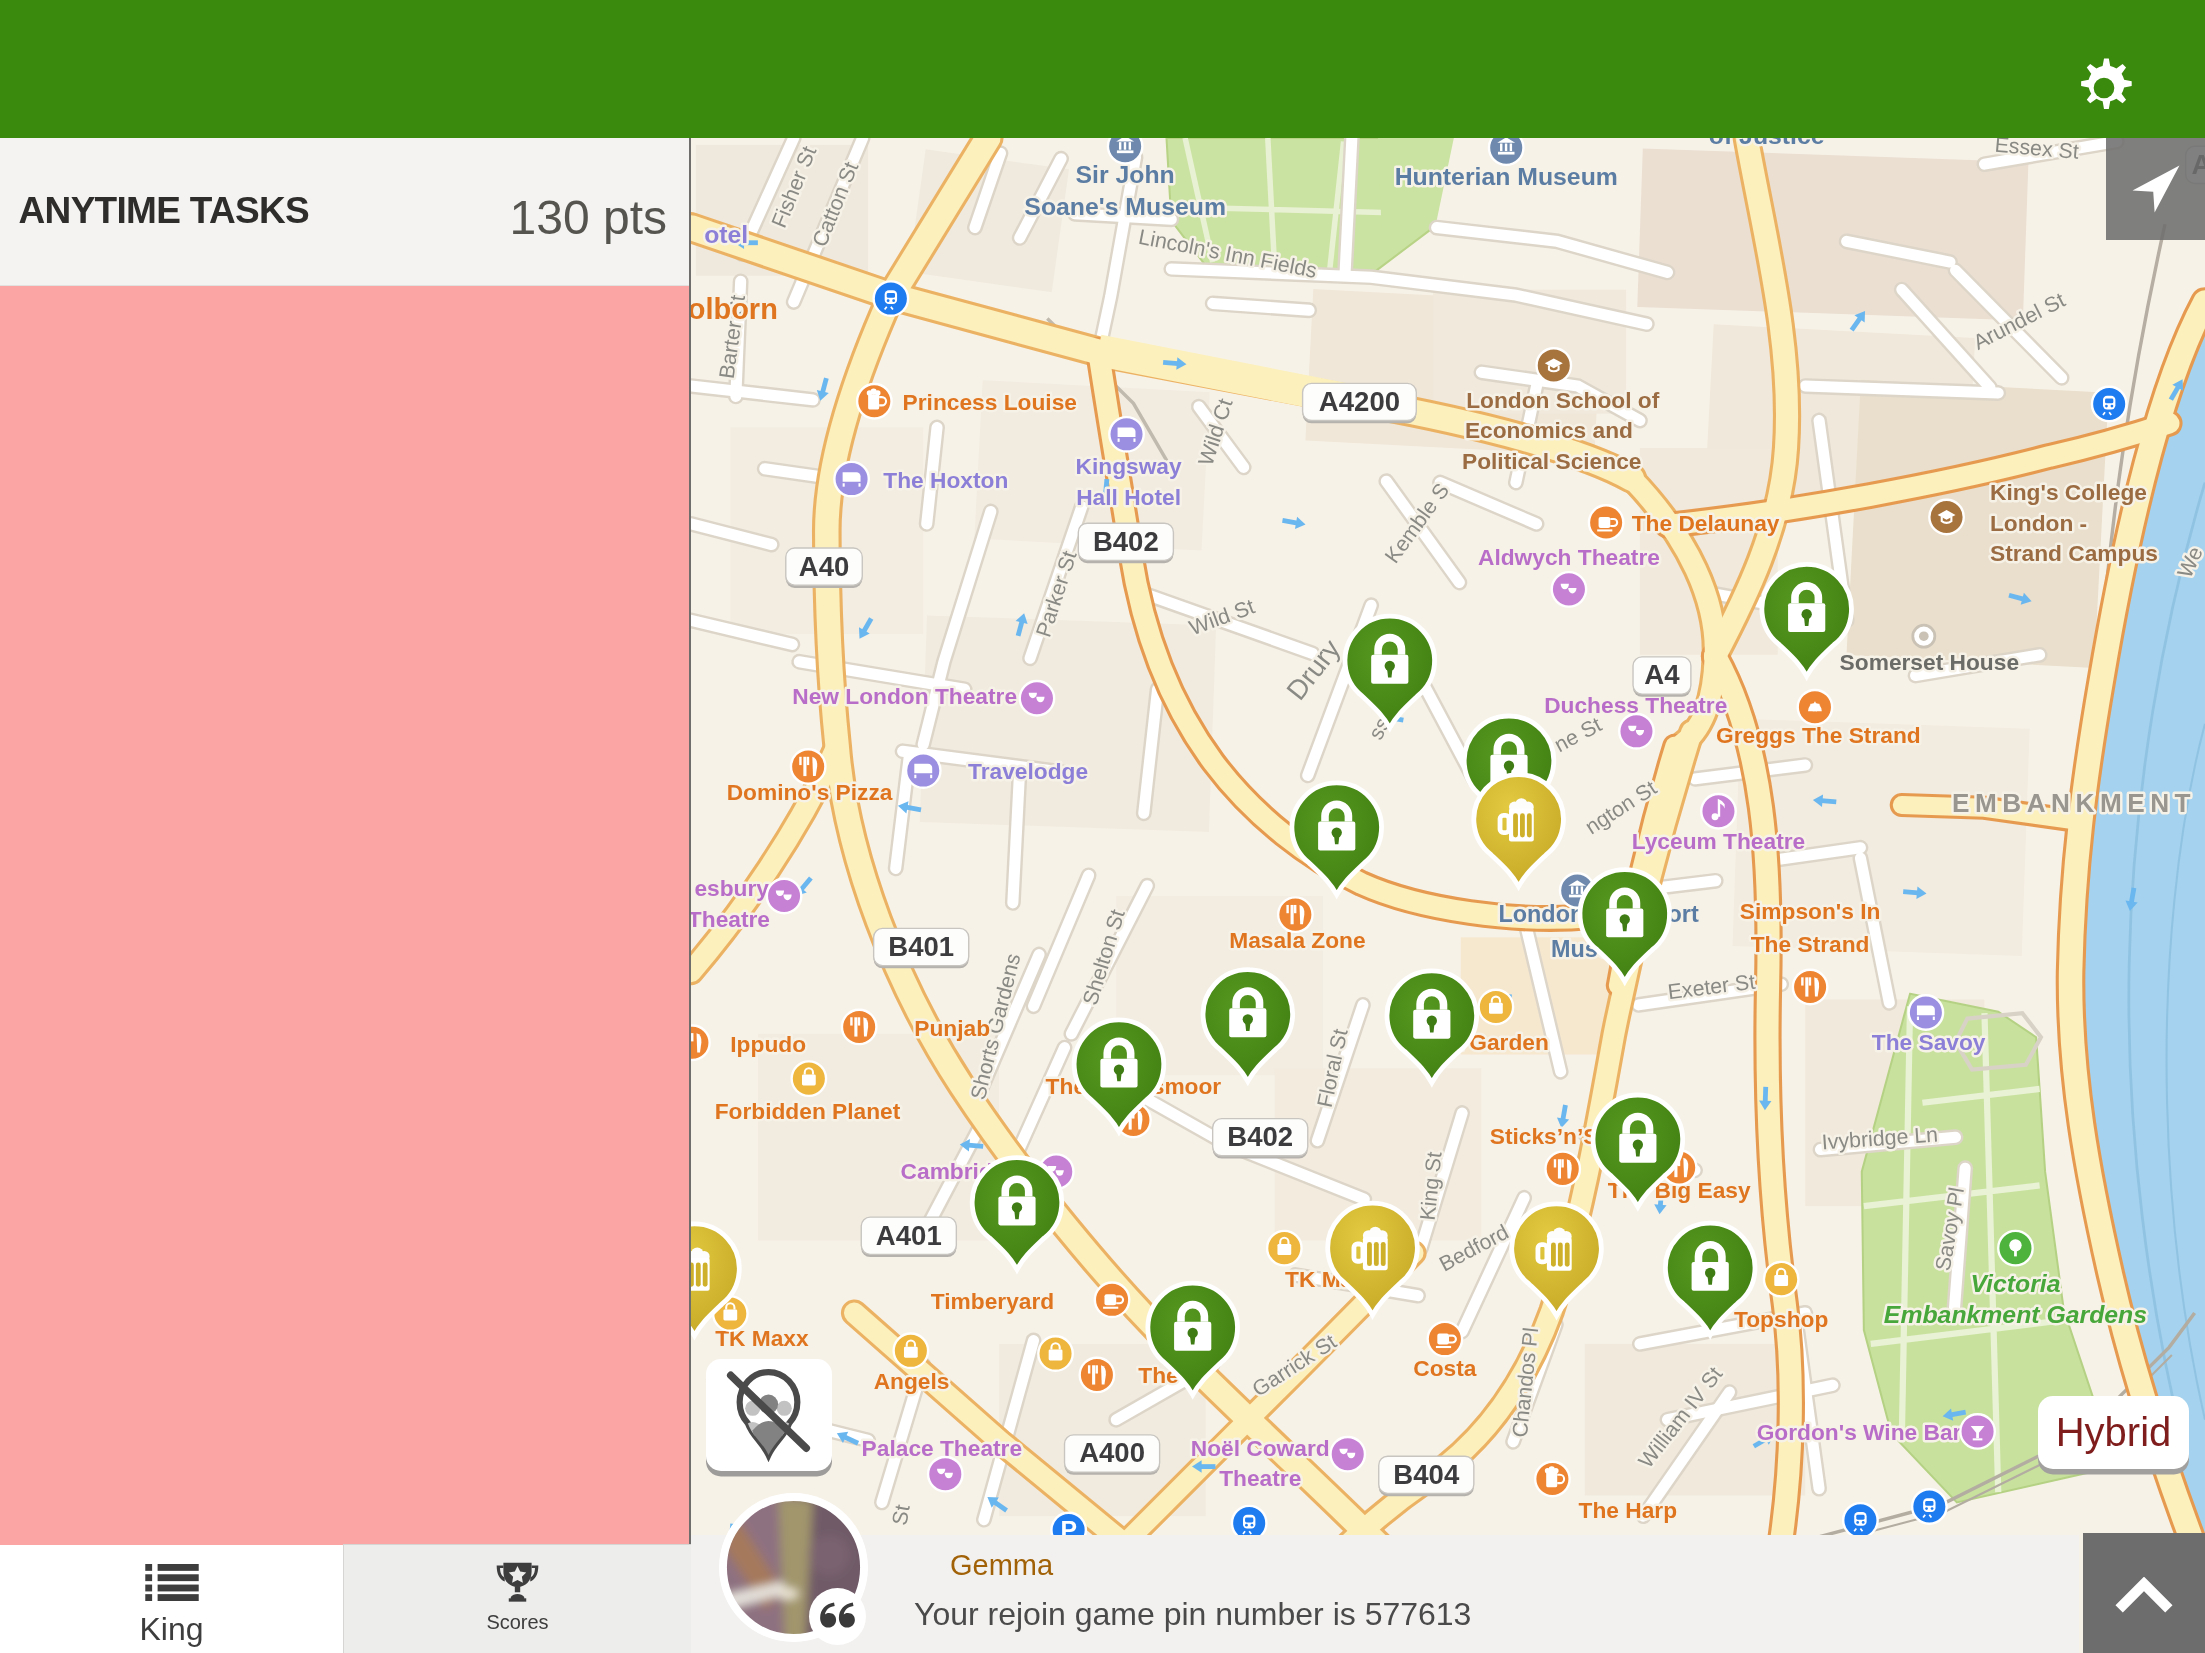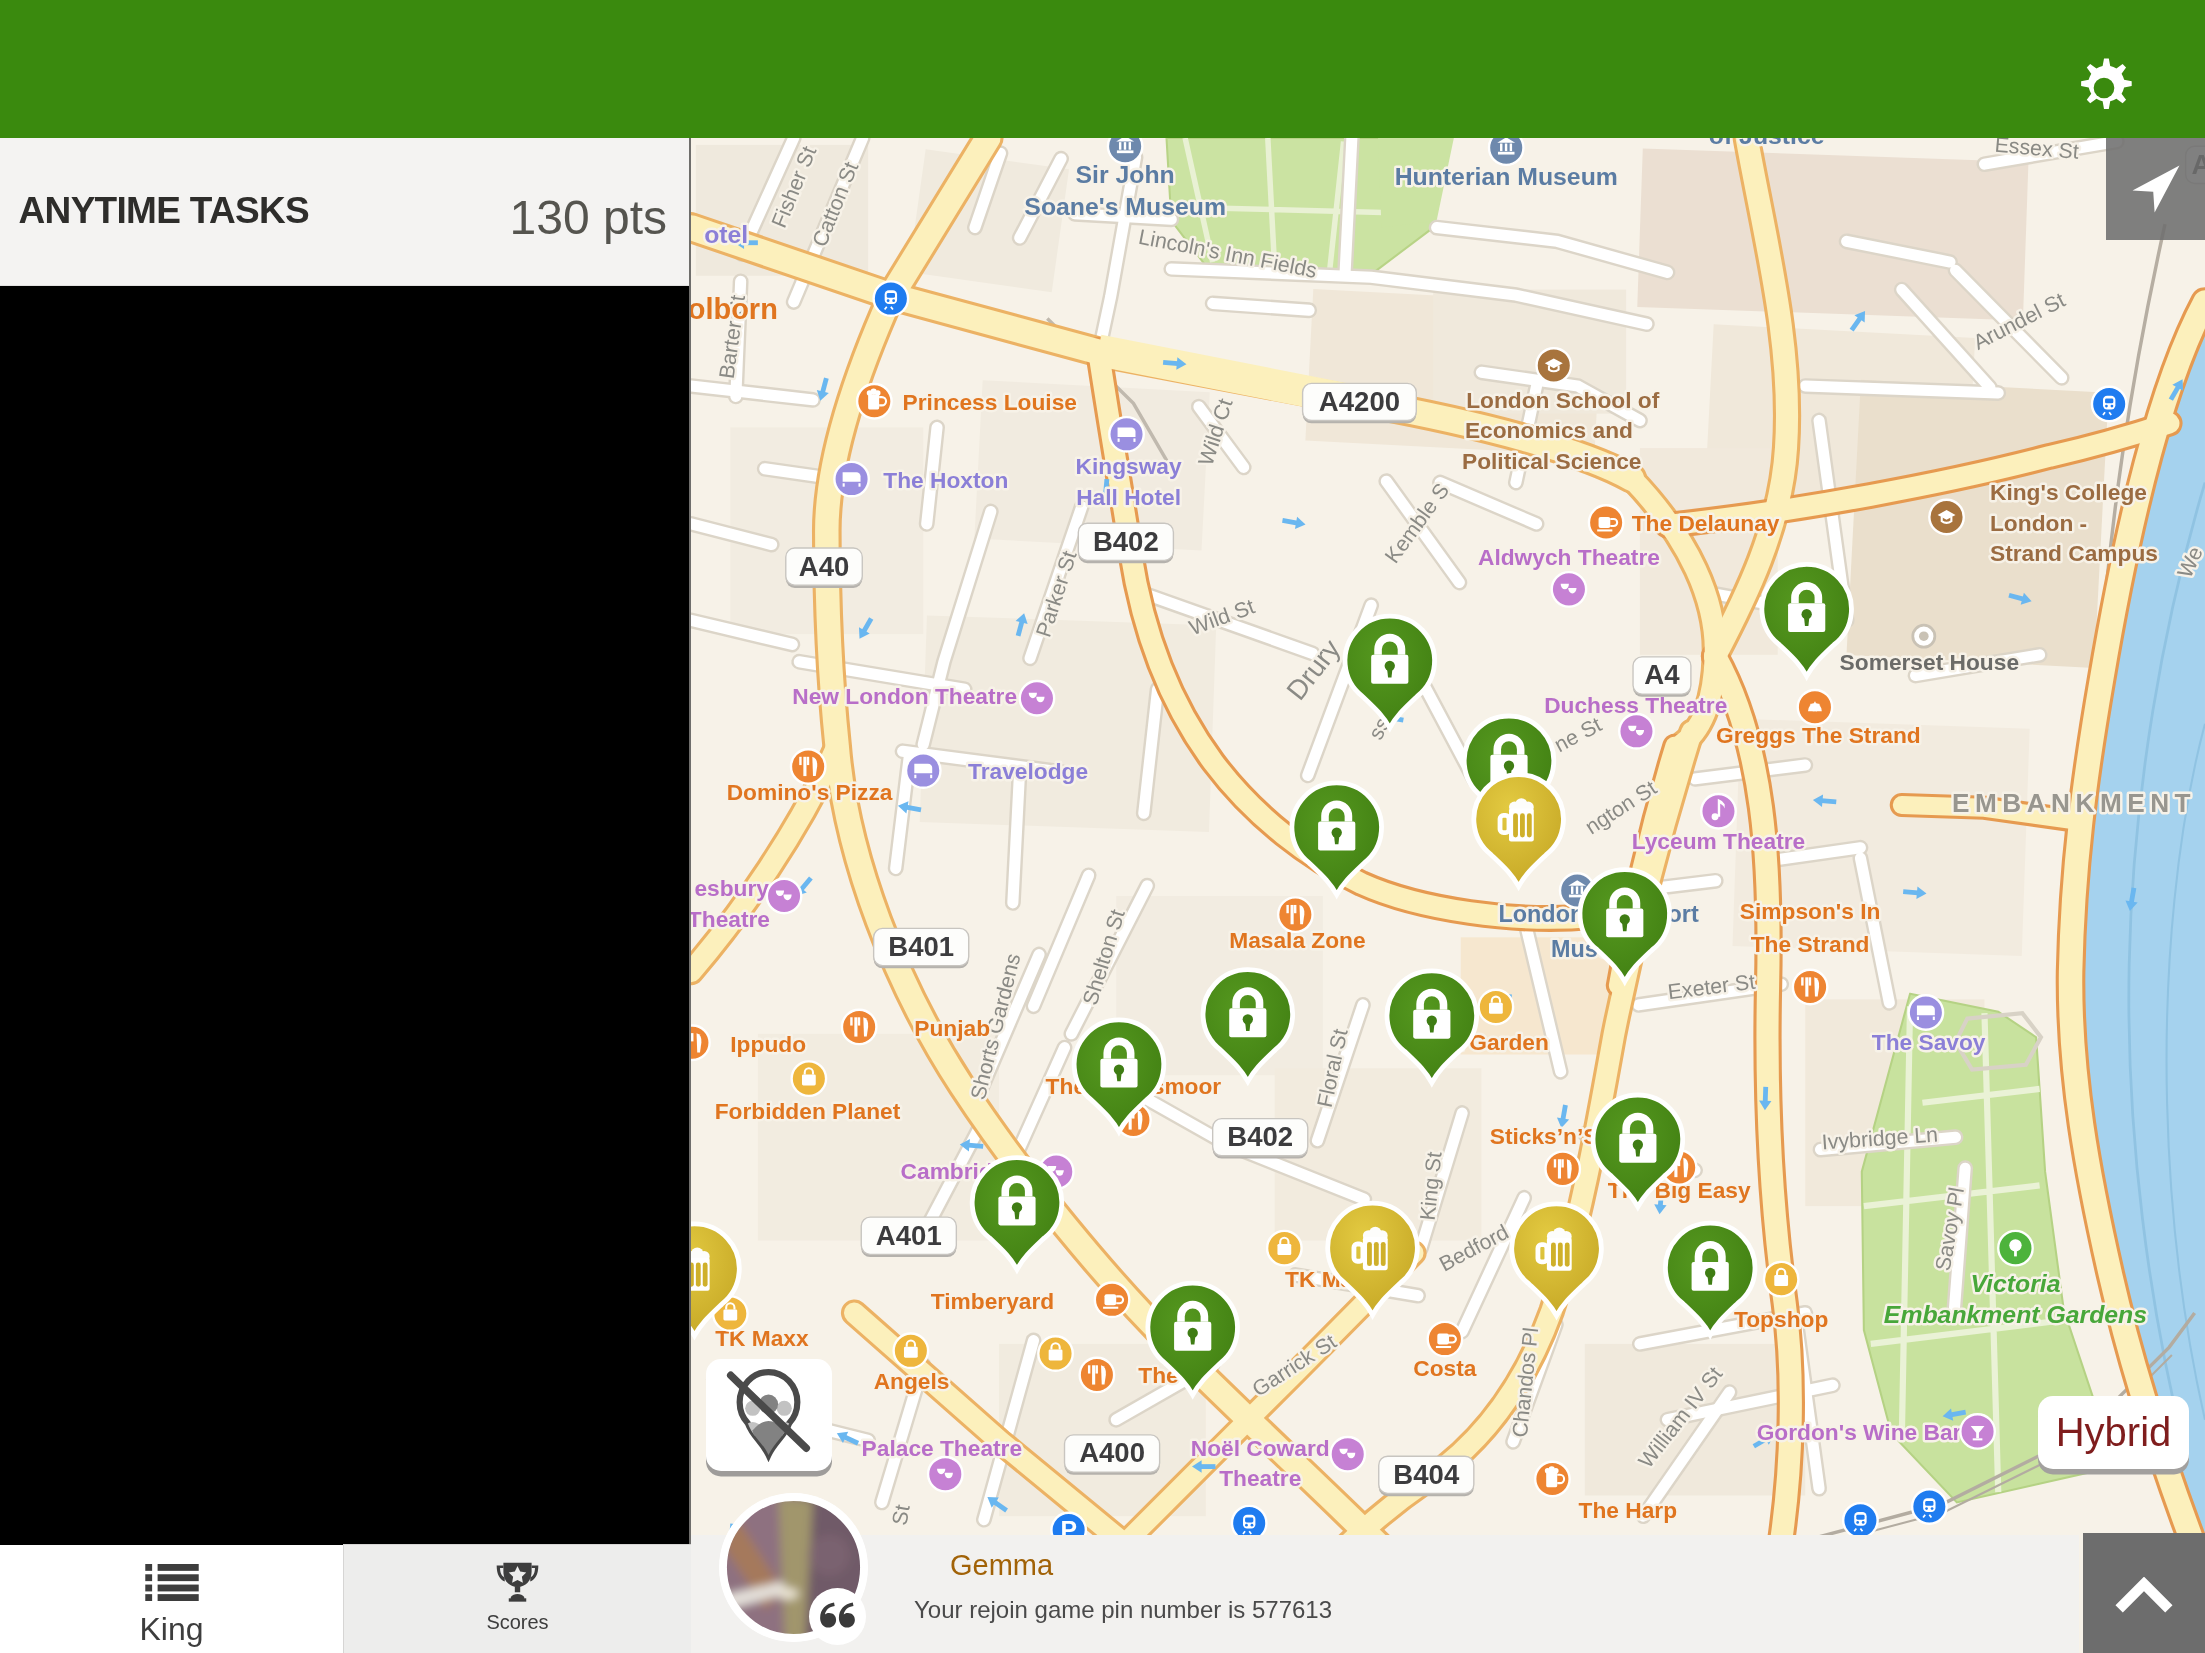--- a/index.html
+++ b/index.html
@@ -757,21 +757,21 @@
     <rect x="1020" y="1832" width="7" height="35" rx="3.5" fill="#cfb02a"></rect>
 </svg>
 
 <div class="abs" style="left:0;top:0;width:2205px;height:138px;background:#3a8a0e">
   <svg class="abs" style="left:2073px;top:57px" width="62" height="62" viewBox="0 0 90 90">
     <path fill="#ffffff" d="M45,2 l7,0 2,11 a33,33 0 0 1 9,3.7 l9,-6.5 5,5 -6.5,9 a33,33 0 0 1 3.7,9 l11,2 0,7 -11,2 a33,33 0 0 1 -3.7,9 l6.5,9 -5,5 -9,-6.5 a33,33 0 0 1 -9,3.7 l-2,11 -7,0 -2,-11 a33,33 0 0 1 -9,-3.7 l-9,6.5 -5,-5 6.5,-9 a33,33 0 0 1 -3.7,-9 l-11,-2 0,-7 11,-2 a33,33 0 0 1 3.7,-9 l-6.5,-9 5,-5 9,6.5 a33,33 0 0 1 9,-3.7 Z"></path>
     <circle cx="45" cy="45" r="15" fill="#3a8a0e"></circle>
   </svg>
 </div>
 
-<div class="abs" style="left:0;top:138px;width:689px;height:1516px;background:#000000;border-right:2.1px solid #6f6e6c">
+<div class="abs" style="left:0;top:138px;width:689px;height:1516px;background:#fca5a5;border-right:2.1px solid #6f6e6c">
   <div class="abs" style="left:0;top:0;width:689px;height:147px;background:#f4f3f2;border-bottom:1.4px solid #e2e1e0">
     <div class="abs" style="left:18.6px;top:52px;font-size:37px;font-weight:700;color:#2e2d2b;letter-spacing:-0.7px">ANYTIME TASKS</div>
     <div class="abs" style="right:22px;top:52px;font-size:48px;color:#55544f">130 pts</div>
   </div>
 
   <div class="abs" style="left:0;top:1407px;width:343px;height:109px;background:#ffffff">
     <svg class="abs" style="left:145px;top:19.3px" width="54" height="37" viewBox="0 0 78 54">
       <g fill="#3d3d3d">
         <rect x="0" y="0" width="10" height="10"></rect>
           <rect x="18" y="0" width="60" height="10"></rect>
@@ -828,21 +828,21 @@
       </g>
     </g>
     <path d="M20,18 L130,124" stroke="#4a4a4a" stroke-width="11" stroke-linecap="round"></path>
   </svg>
 </div>
 
 <div class="abs" style="left:2038px;top:1396px;width:151px;height:73px;background:#ffffff;border-radius:15px;box-shadow:0 5.5px 0 #a2a09e;text-align:center;line-height:73px;font-size:40px;color:#7f1d1d">Hybrid</div>
 
 <div class="abs" style="left:691px;top:1535px;width:1388px;height:119px;background:#f2f1ef"></div>
 <div class="abs" style="left:950px;top:1549px;font-size:29px;color:#a16207">Gemma</div>
-<div class="abs" style="left:914px;top:1596px;font-size:24px;color:#4a4a4a">Your rejoin game pin number is 577613</div>
+<div class="abs" style="left:914px;top:1596px;font-size:32px;color:#4a4a4a">Your rejoin game pin number is 577613</div>
 
 <div class="abs" style="left:719px;top:1493px;width:149px;height:149px;border-radius:50%;background:#ffffff;overflow:hidden">
   <svg width="149" height="149" viewBox="0 0 216 216">
     <defs>
         <clipPath id="pc">
           <circle cx="108" cy="108" r="98"></circle>
         </clipPath>
     <filter id="bl" x="-20%" y="-20%" width="140%" height="140%">
           <feGaussianBlur stdDeviation="7"></feGaussianBlur>
         </filter>

